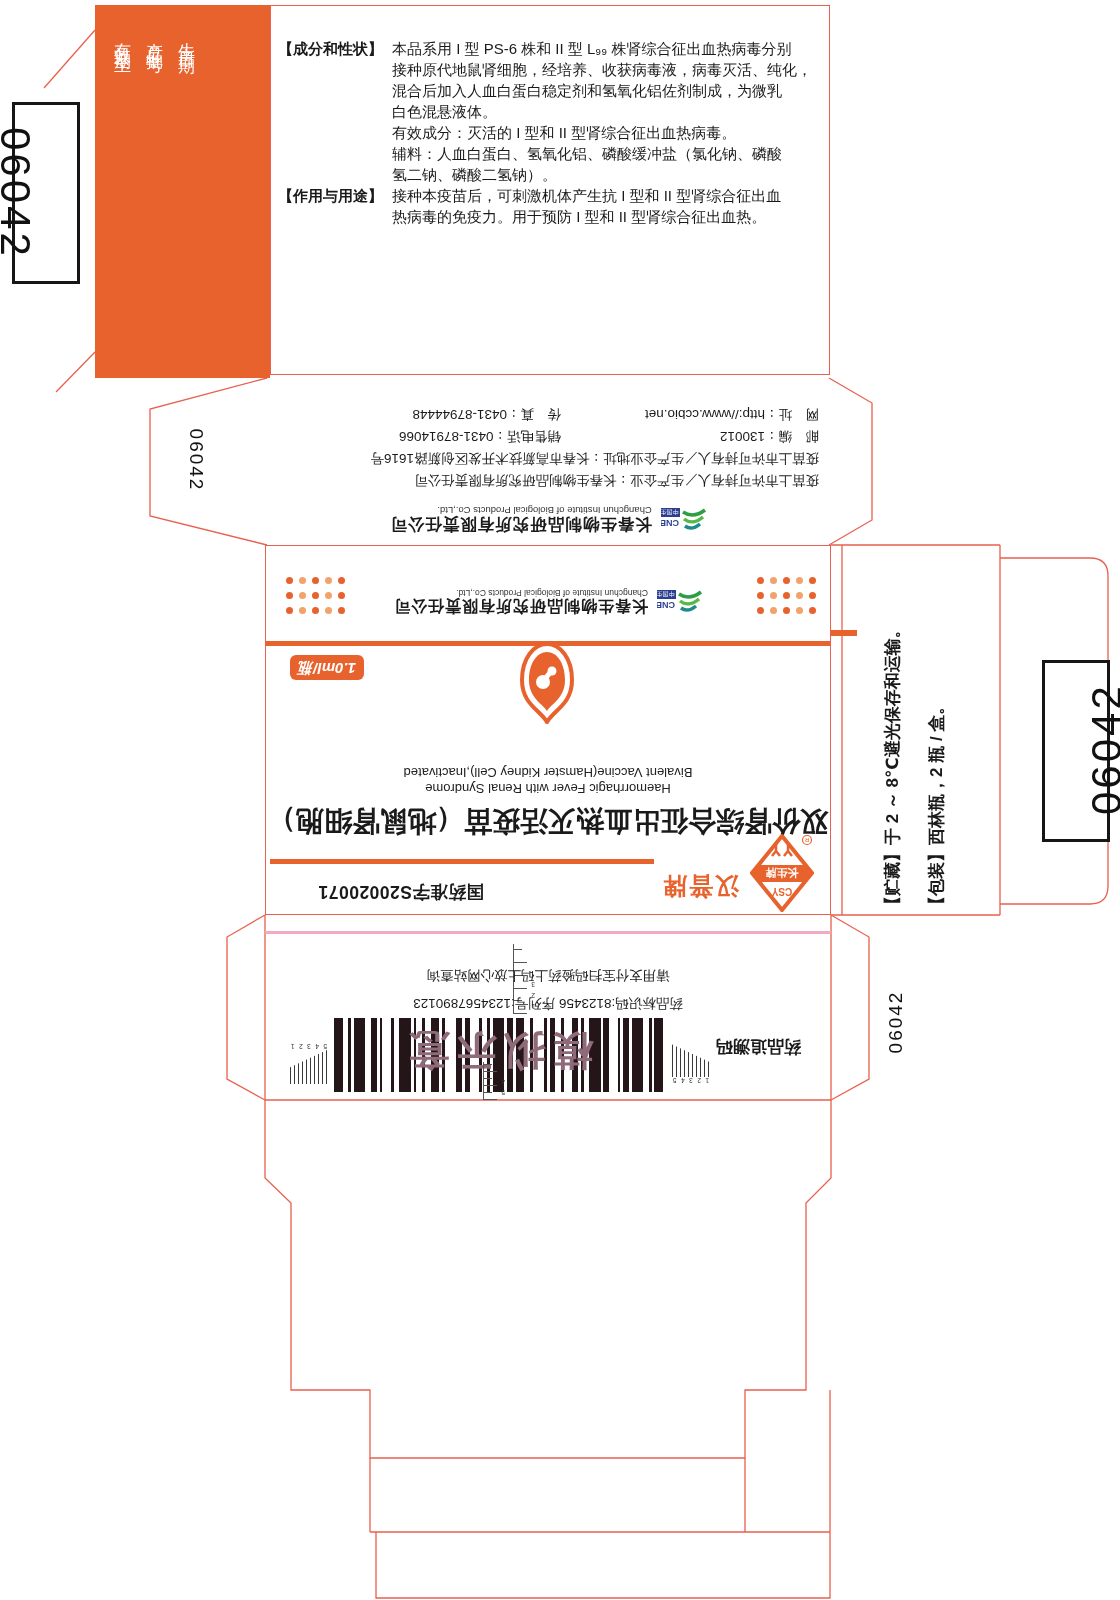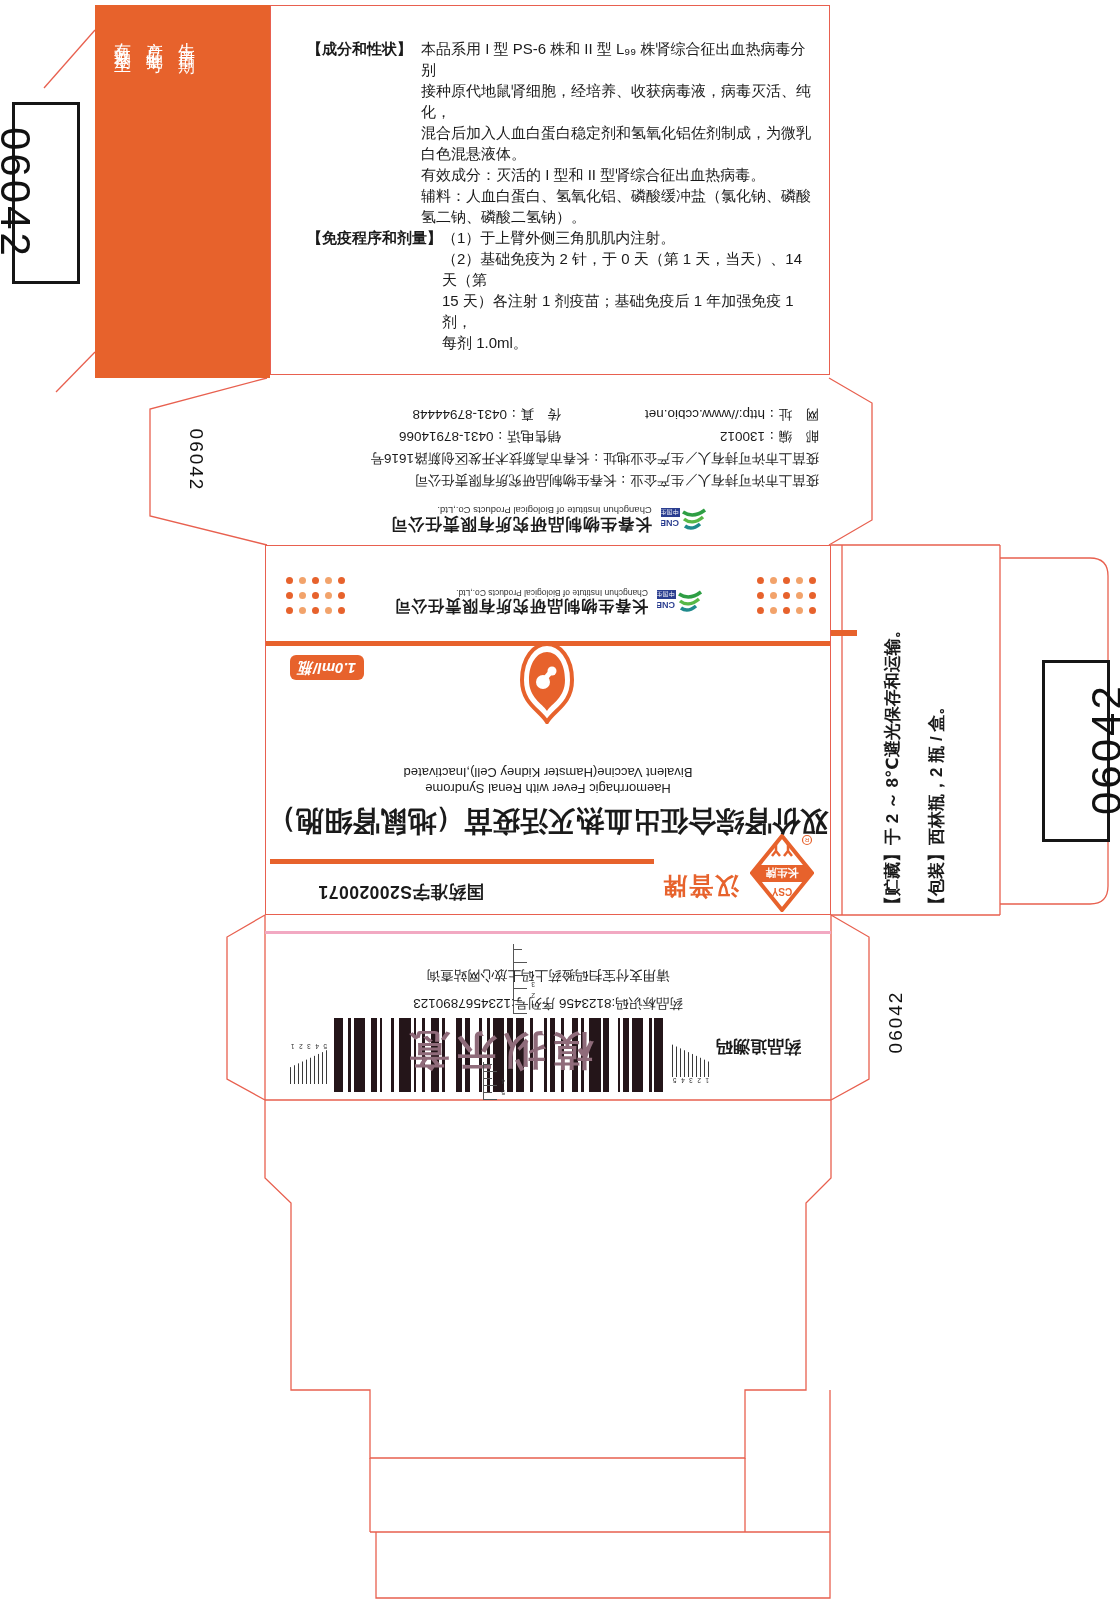--- a/index.html
+++ b/index.html
@@ -18,21 +18,21 @@
   .rot-90{transform:rotate(-90deg);}
 
   
   .batch-panel{left:95px;top:5px;width:175px;height:373px;background:#E7622C;}
   .batch-text{position:absolute;top:24px;right:72px;writing-mode:vertical-rl;
               color:#fff;font-size:17px;letter-spacing:5px;font-weight:500;}
   .batch-text div{margin-left:9px;}
 
   
   .spec-panel{left:270px;top:5px;width:560px;height:370px;border:1.2px solid #E8604F;
-              box-sizing:border-box;padding:32px 10px 0 36px;font-size:15px;line-height:21px;}
+              box-sizing:border-box;padding:32px 10px 0 7px;font-size:15px;line-height:21px;}
   .spec-row{display:flex;align-items:flex-start;}
   .spec-lbl{font-weight:700;white-space:nowrap;min-width:114px;flex:none;}
   .spec-txt{white-space:pre-line;font-weight:500;}
   .spec-footer{font-weight:700;margin-top:1px;}
 
   
   .face-flip{left:265px;top:378px;width:566px;height:167px;transform:rotate(180deg);}
   .co-row{display:flex;justify-content:center;align-items:center;gap:9px;margin-top:6px;height:40px;}
   .co-names{display:flex;flex-direction:column;line-height:1.15;}
   .co-cn{font-size:16.5px;font-weight:600;letter-spacing:1px;}
@@ -131,25 +131,23 @@
       <span class="spec-lbl">【成分和性状】</span>
       <span class="spec-txt">本品系用 I 型 PS-6 株和 II 型 L₉₉ 株肾综合征出血热病毒分别
 接种原代地鼠肾细胞，经培养、收获病毒液，病毒灭活、纯化，
 混合后加入人血白蛋白稳定剂和氢氧化铝佐剂制成，为微乳
 白色混悬液体。
 有效成分：灭活的 I 型和 II 型肾综合征出血热病毒。
 辅料：人血白蛋白、氢氧化铝、磷酸缓冲盐（氯化钠、磷酸
 氢二钠、磷酸二氢钠）。</span>
     </div>
   <div class="spec-row">
-      <span class="spec-lbl">【免疫程序和剂量】</span>
-      <span class="spec-txt">（1）于上臂外侧三角肌肌内注射。
-（2）基础免疫为 2 针，于 0 天（第 1 天，当天）、14 天（第
-15 天）各注射 1 剂疫苗；基础免疫后 1 年加强免疫 1 剂，
-每剂 1.0ml。</span>
+      <span class="spec-lbl">【作用与用途】</span>
+      <span class="spec-txt">接种本疫苗后，可刺激机体产生抗 I 型和 II 型肾综合征出血
+热病毒的免疫力。用于预防 I 型和 II 型肾综合征出血热。</span>
     </div>
 </div>
 
 <span class="flap-code rot90" style="left:158px;top:448px;">06042</span>
 
 <div class="abs face-flip">
   <div class="co-row">
     <svg width="46" height="34" viewBox="0 0 46 34">
       <path d="M2,26 C10,20 18,20 24,24" stroke="#2E9E44" stroke-width="3.5" fill="none"></path>
       <path d="M4,19 C11,13 18,13 23,17" stroke="#57B847" stroke-width="3.5" fill="none"></path>

